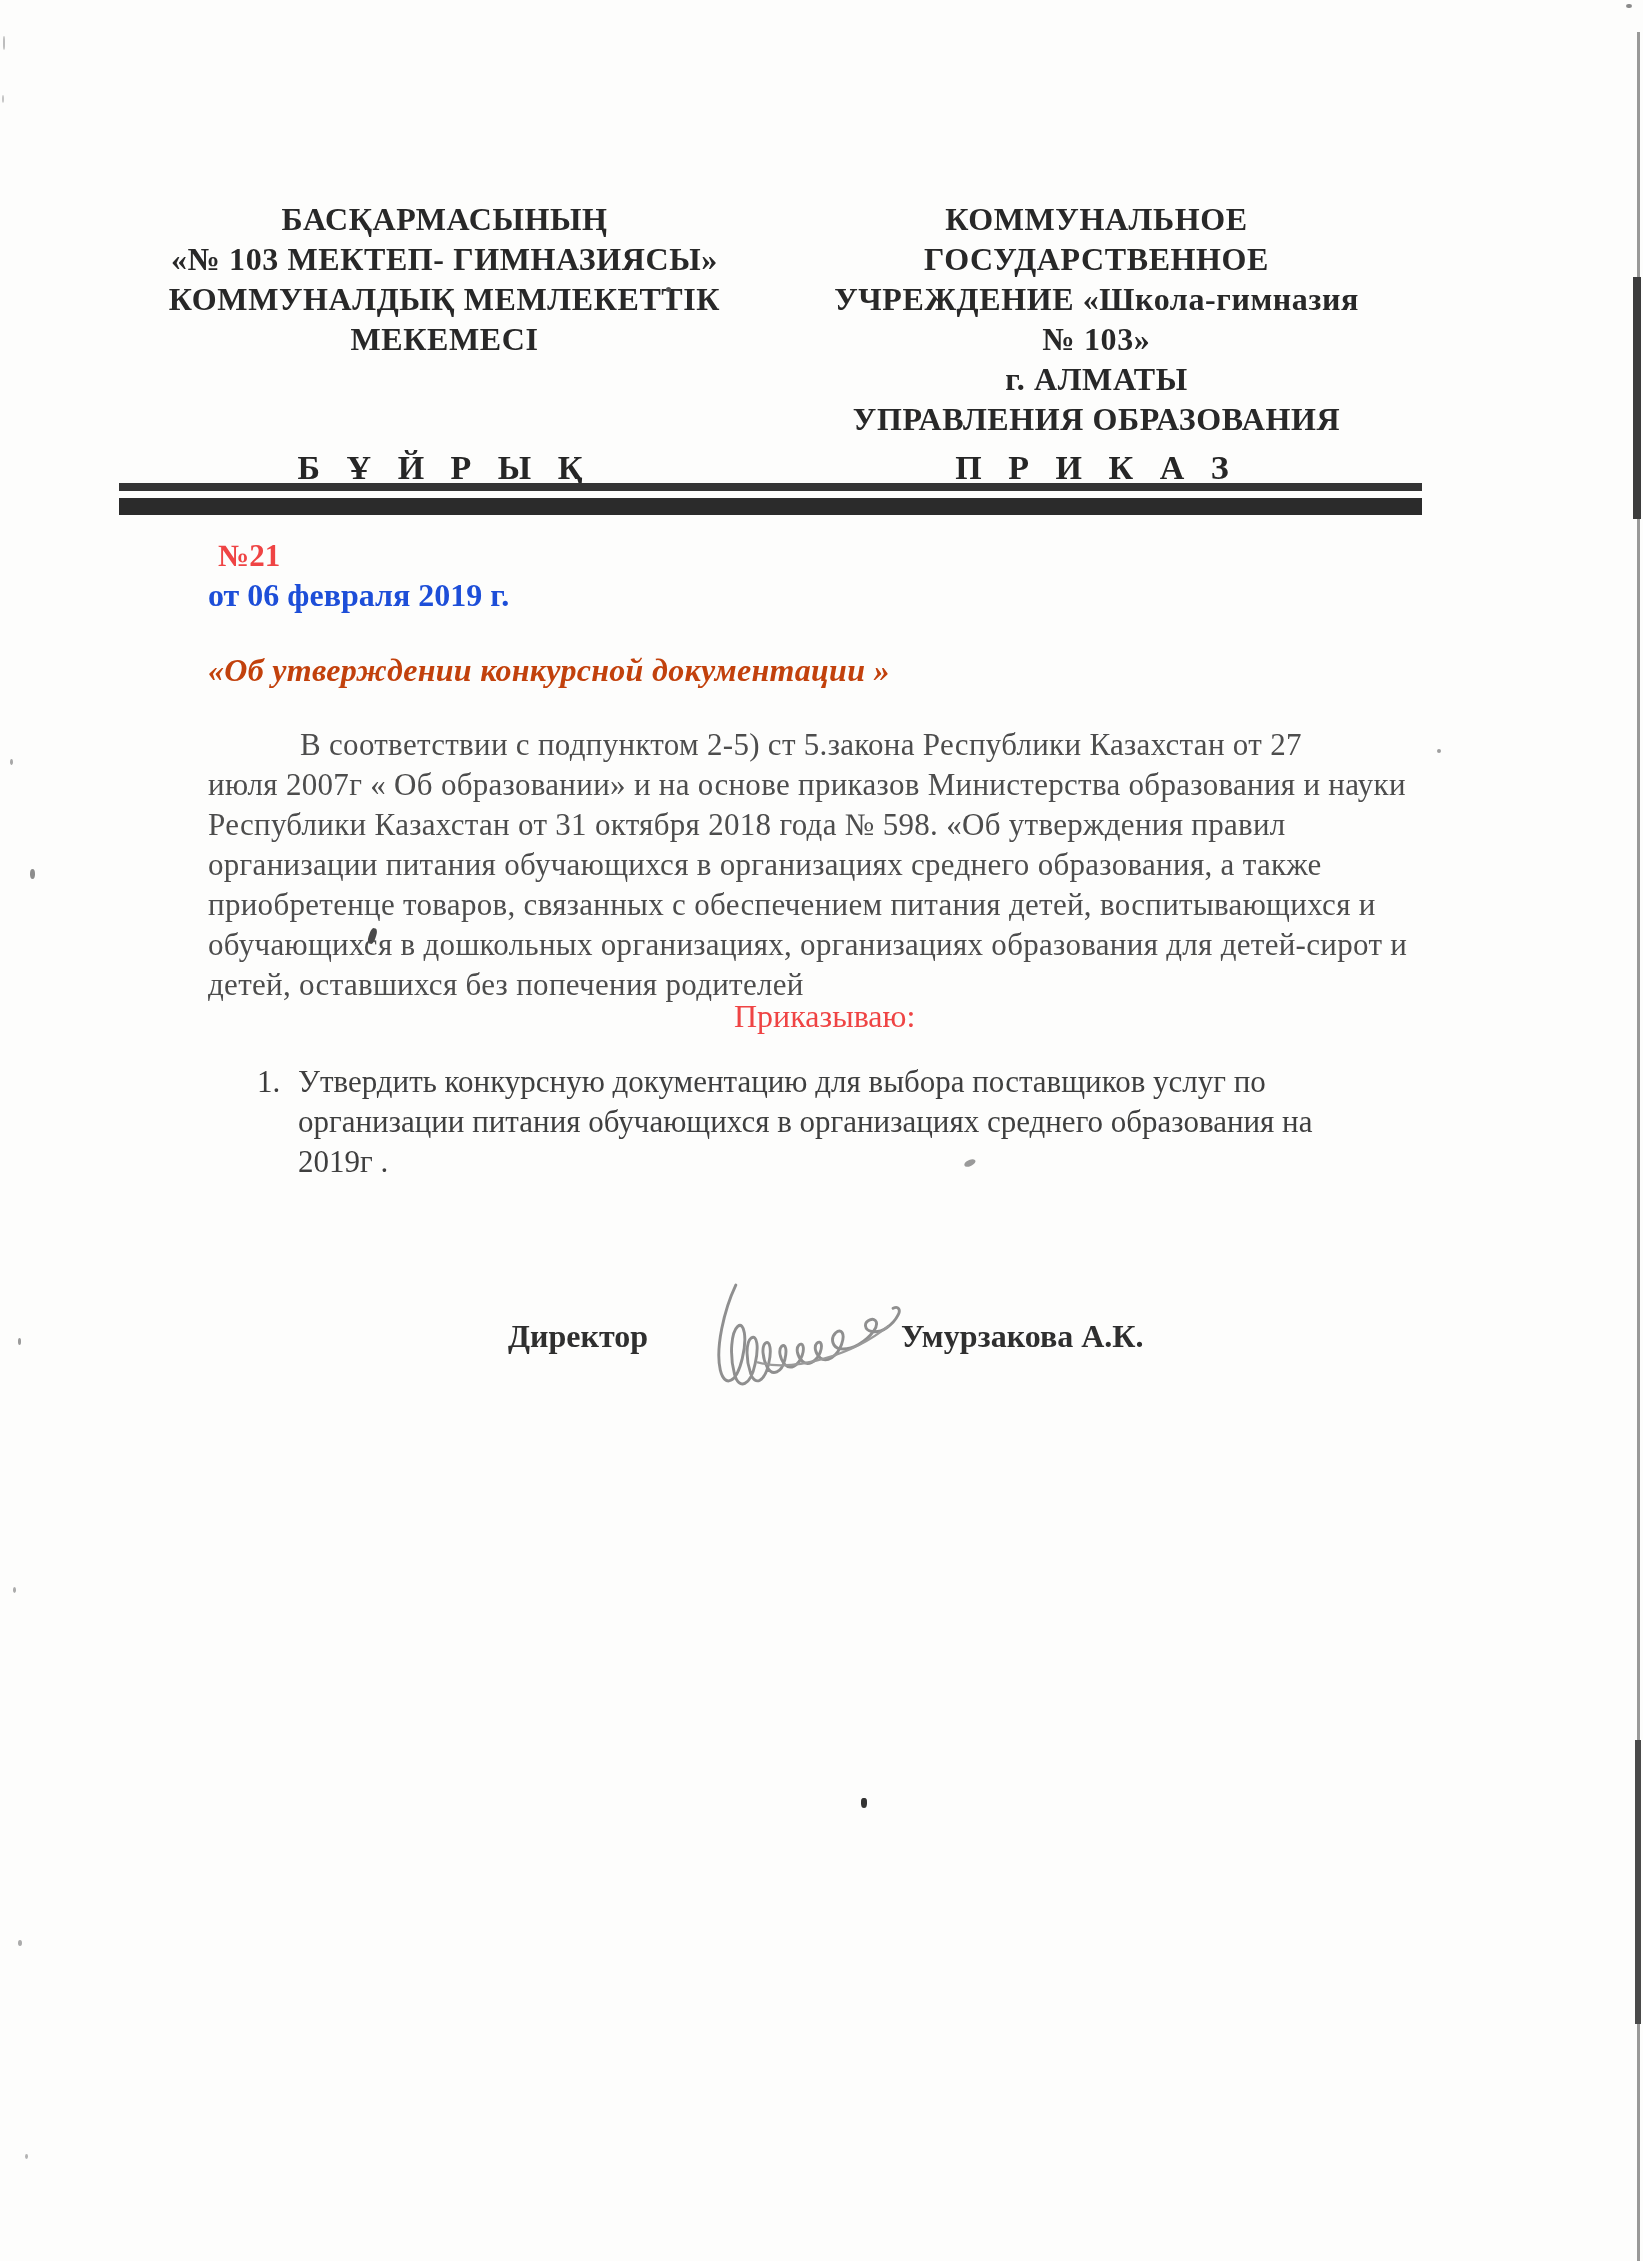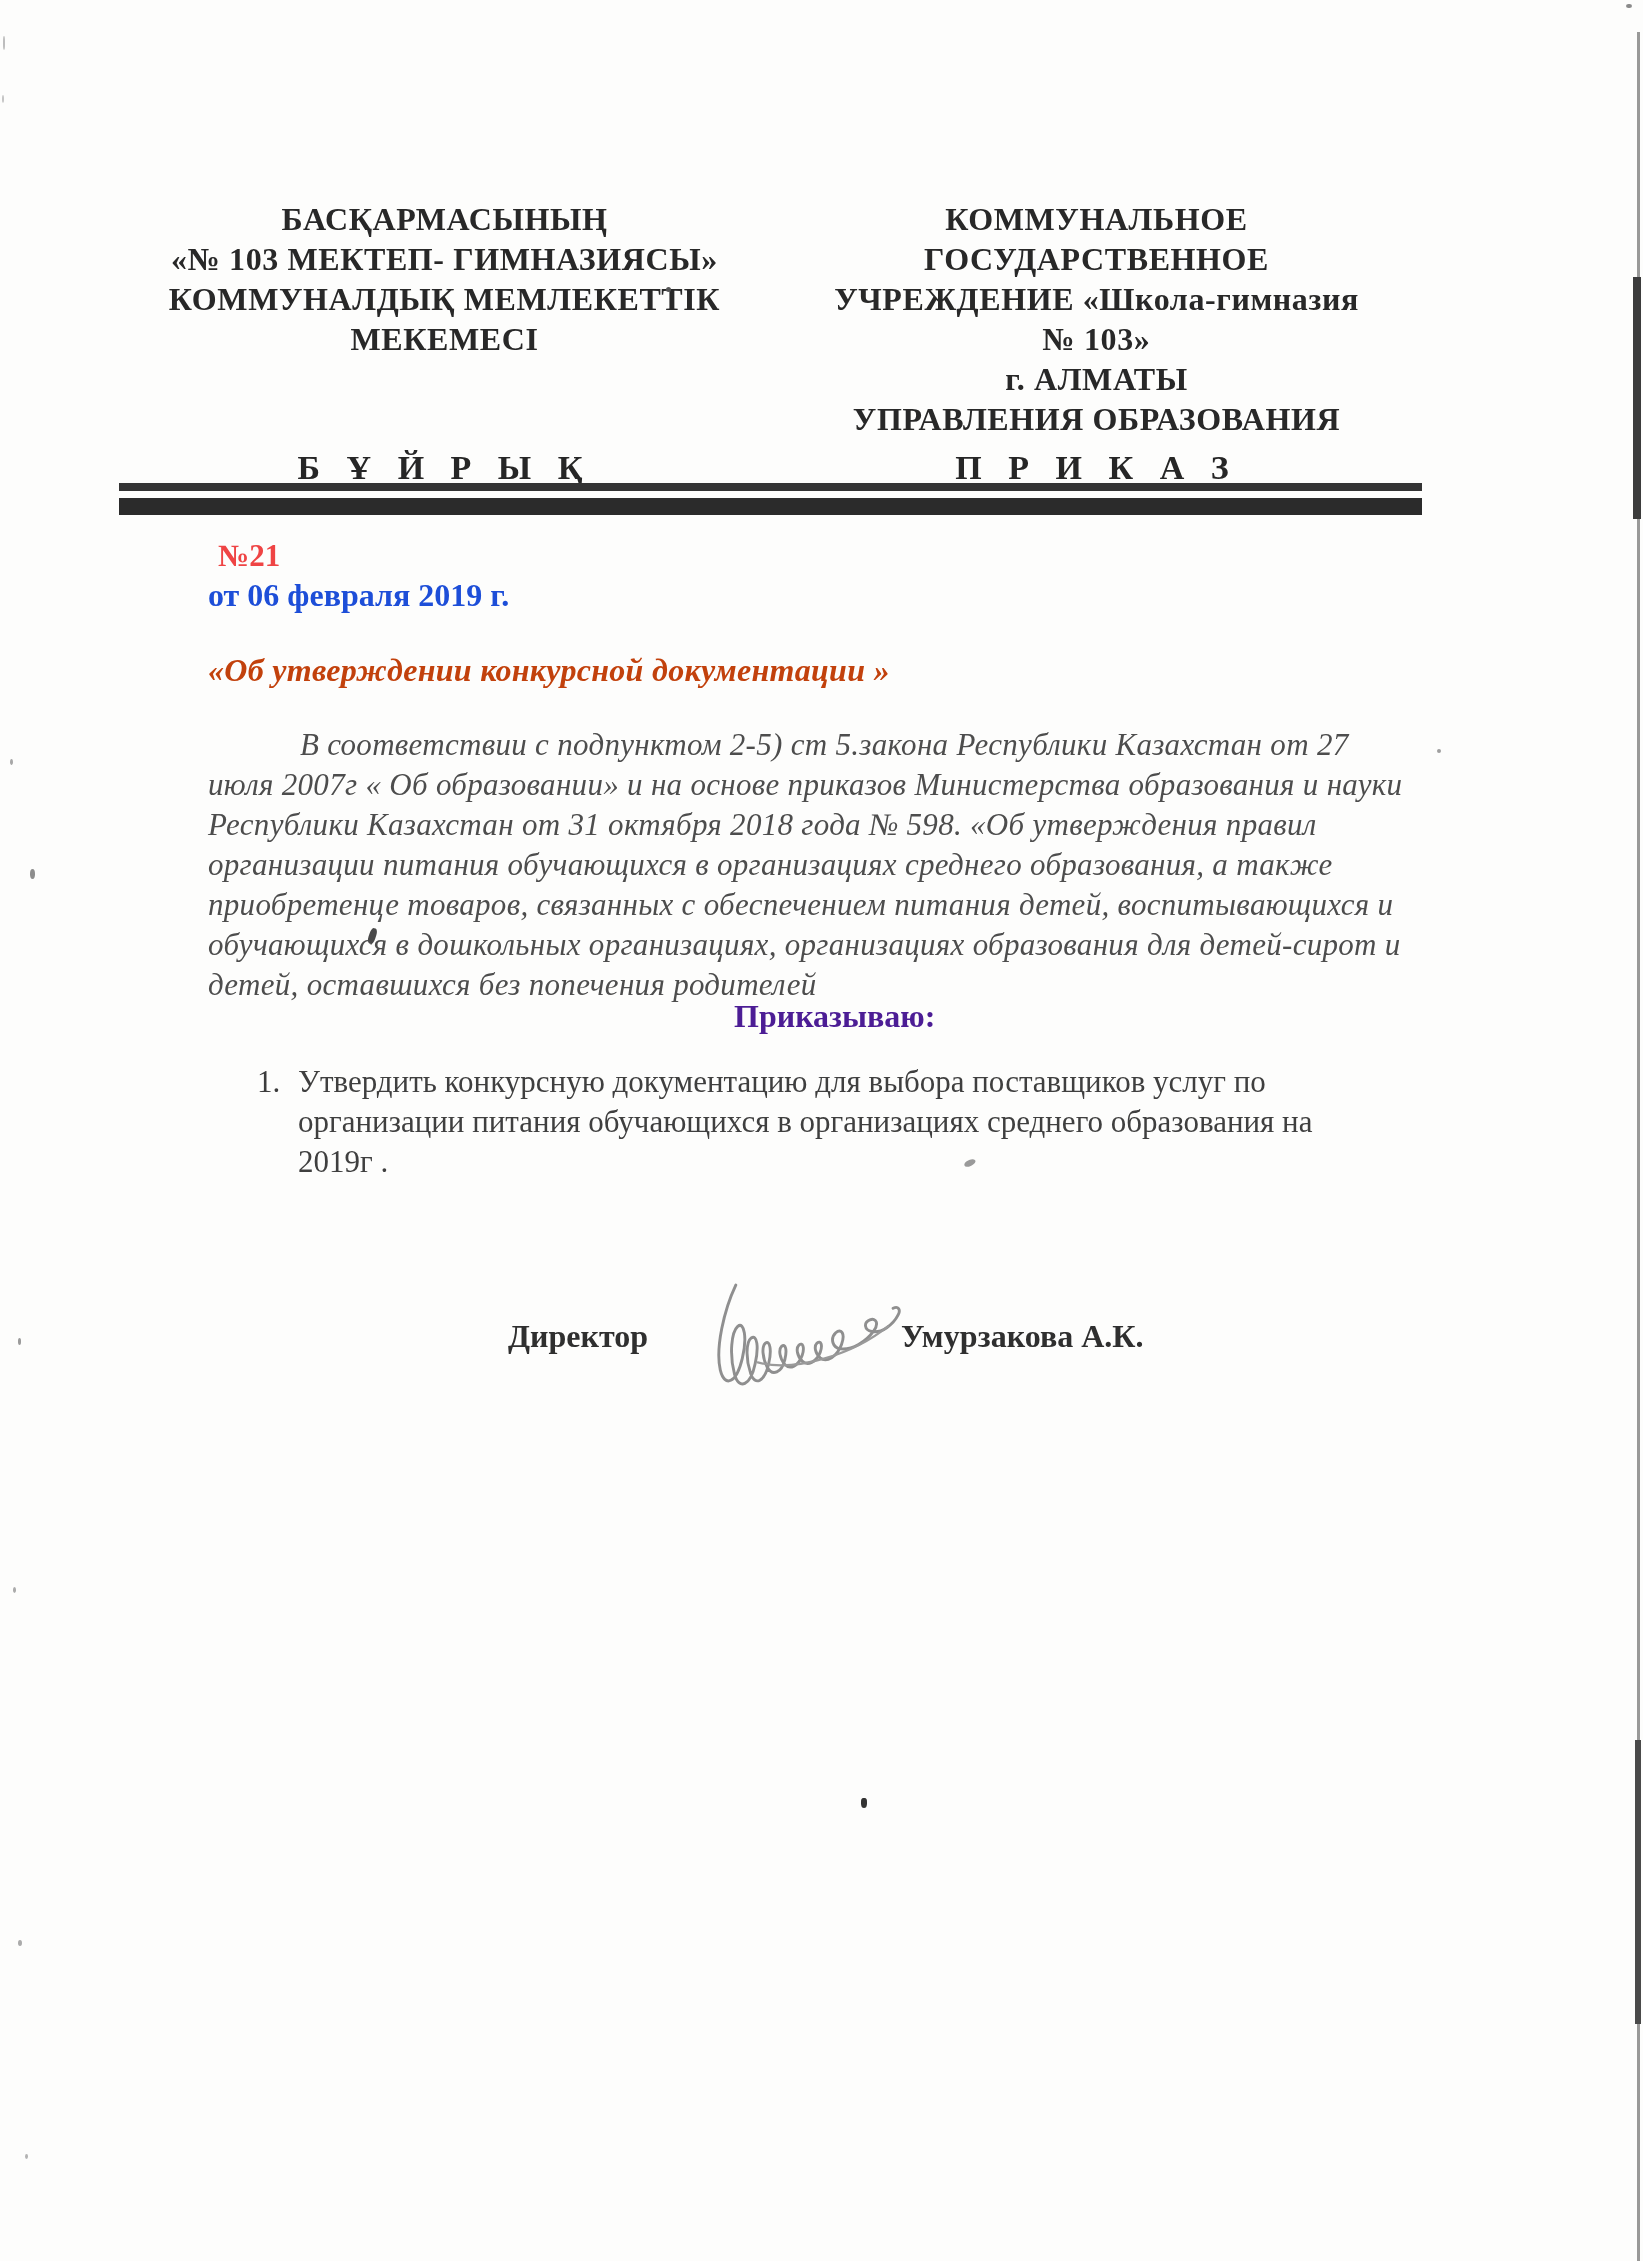--- a/index.html
+++ b/index.html
@@ -28,25 +28,25 @@
   .hdr-title.left{left:132px;width:625px;}
   .hdr-title.right{left:803px;width:587px;}
   
   .rule-top{position:absolute;left:119px;top:483px;width:1303px;height:8.4px;background:#343434;}
   .rule-bottom{position:absolute;left:119px;top:498px;width:1303px;height:17px;background:#2b2b2b;}
   
   .order-no{position:absolute;left:218px;top:536px;font-size:31px;font-weight:bold;line-height:39px;color:#ef4444;white-space:nowrap;}
   .order-date{position:absolute;left:208px;top:576px;font-size:32px;font-weight:bold;line-height:39px;color:#1d4ed8;white-space:nowrap;}
   .subject{position:absolute;left:208px;top:650px;font-size:32px;font-weight:bold;font-style:italic;line-height:40px;color:#c2410c;letter-spacing:0.3px;white-space:nowrap;}
   
-  .preamble{position:absolute;left:208px;top:725px;font-size:31px;font-style:italic;line-height:40px;color:#4d4d4d;letter-spacing:0.3px;}
+  .preamble{position:absolute;left:208px;top:725px;font-size:31px;line-height:40px;color:#4d4d4d;letter-spacing:0.3px;}
   .preamble .p-line{white-space:nowrap;}
   .preamble .p-line.first{text-indent:92px;}
   
-  .decree{position:absolute;left:734px;top:997px;font-size:32px;font-weight:bold;line-height:39px;color:#4c1d95;white-space:nowrap;}
+  .decree{position:absolute;left:734px;top:997px;font-size:32px;font-weight:normal;line-height:39px;color:#ef4444;white-space:nowrap;}
   
   .item-marker{position:absolute;left:257px;top:1062px;font-size:31px;line-height:40px;color:#3c3c3c;}
   .item-lines{position:absolute;left:298px;top:1062px;font-size:31px;line-height:40px;color:#3f3f3f;}
   .item-lines .i-line{white-space:nowrap;}
   
   .sig-role{position:absolute;left:508px;top:1316px;font-size:32px;font-weight:bold;line-height:40px;color:#2f2f2f;white-space:nowrap;}
   .sig-name{position:absolute;left:901px;top:1316px;font-size:32px;font-weight:bold;line-height:40px;color:#2f2f2f;white-space:nowrap;}
   .sig-script{position:absolute;left:661px;top:1281px;width:245px;height:110px;}
   
   .v-line{position:absolute;background:#777;}

